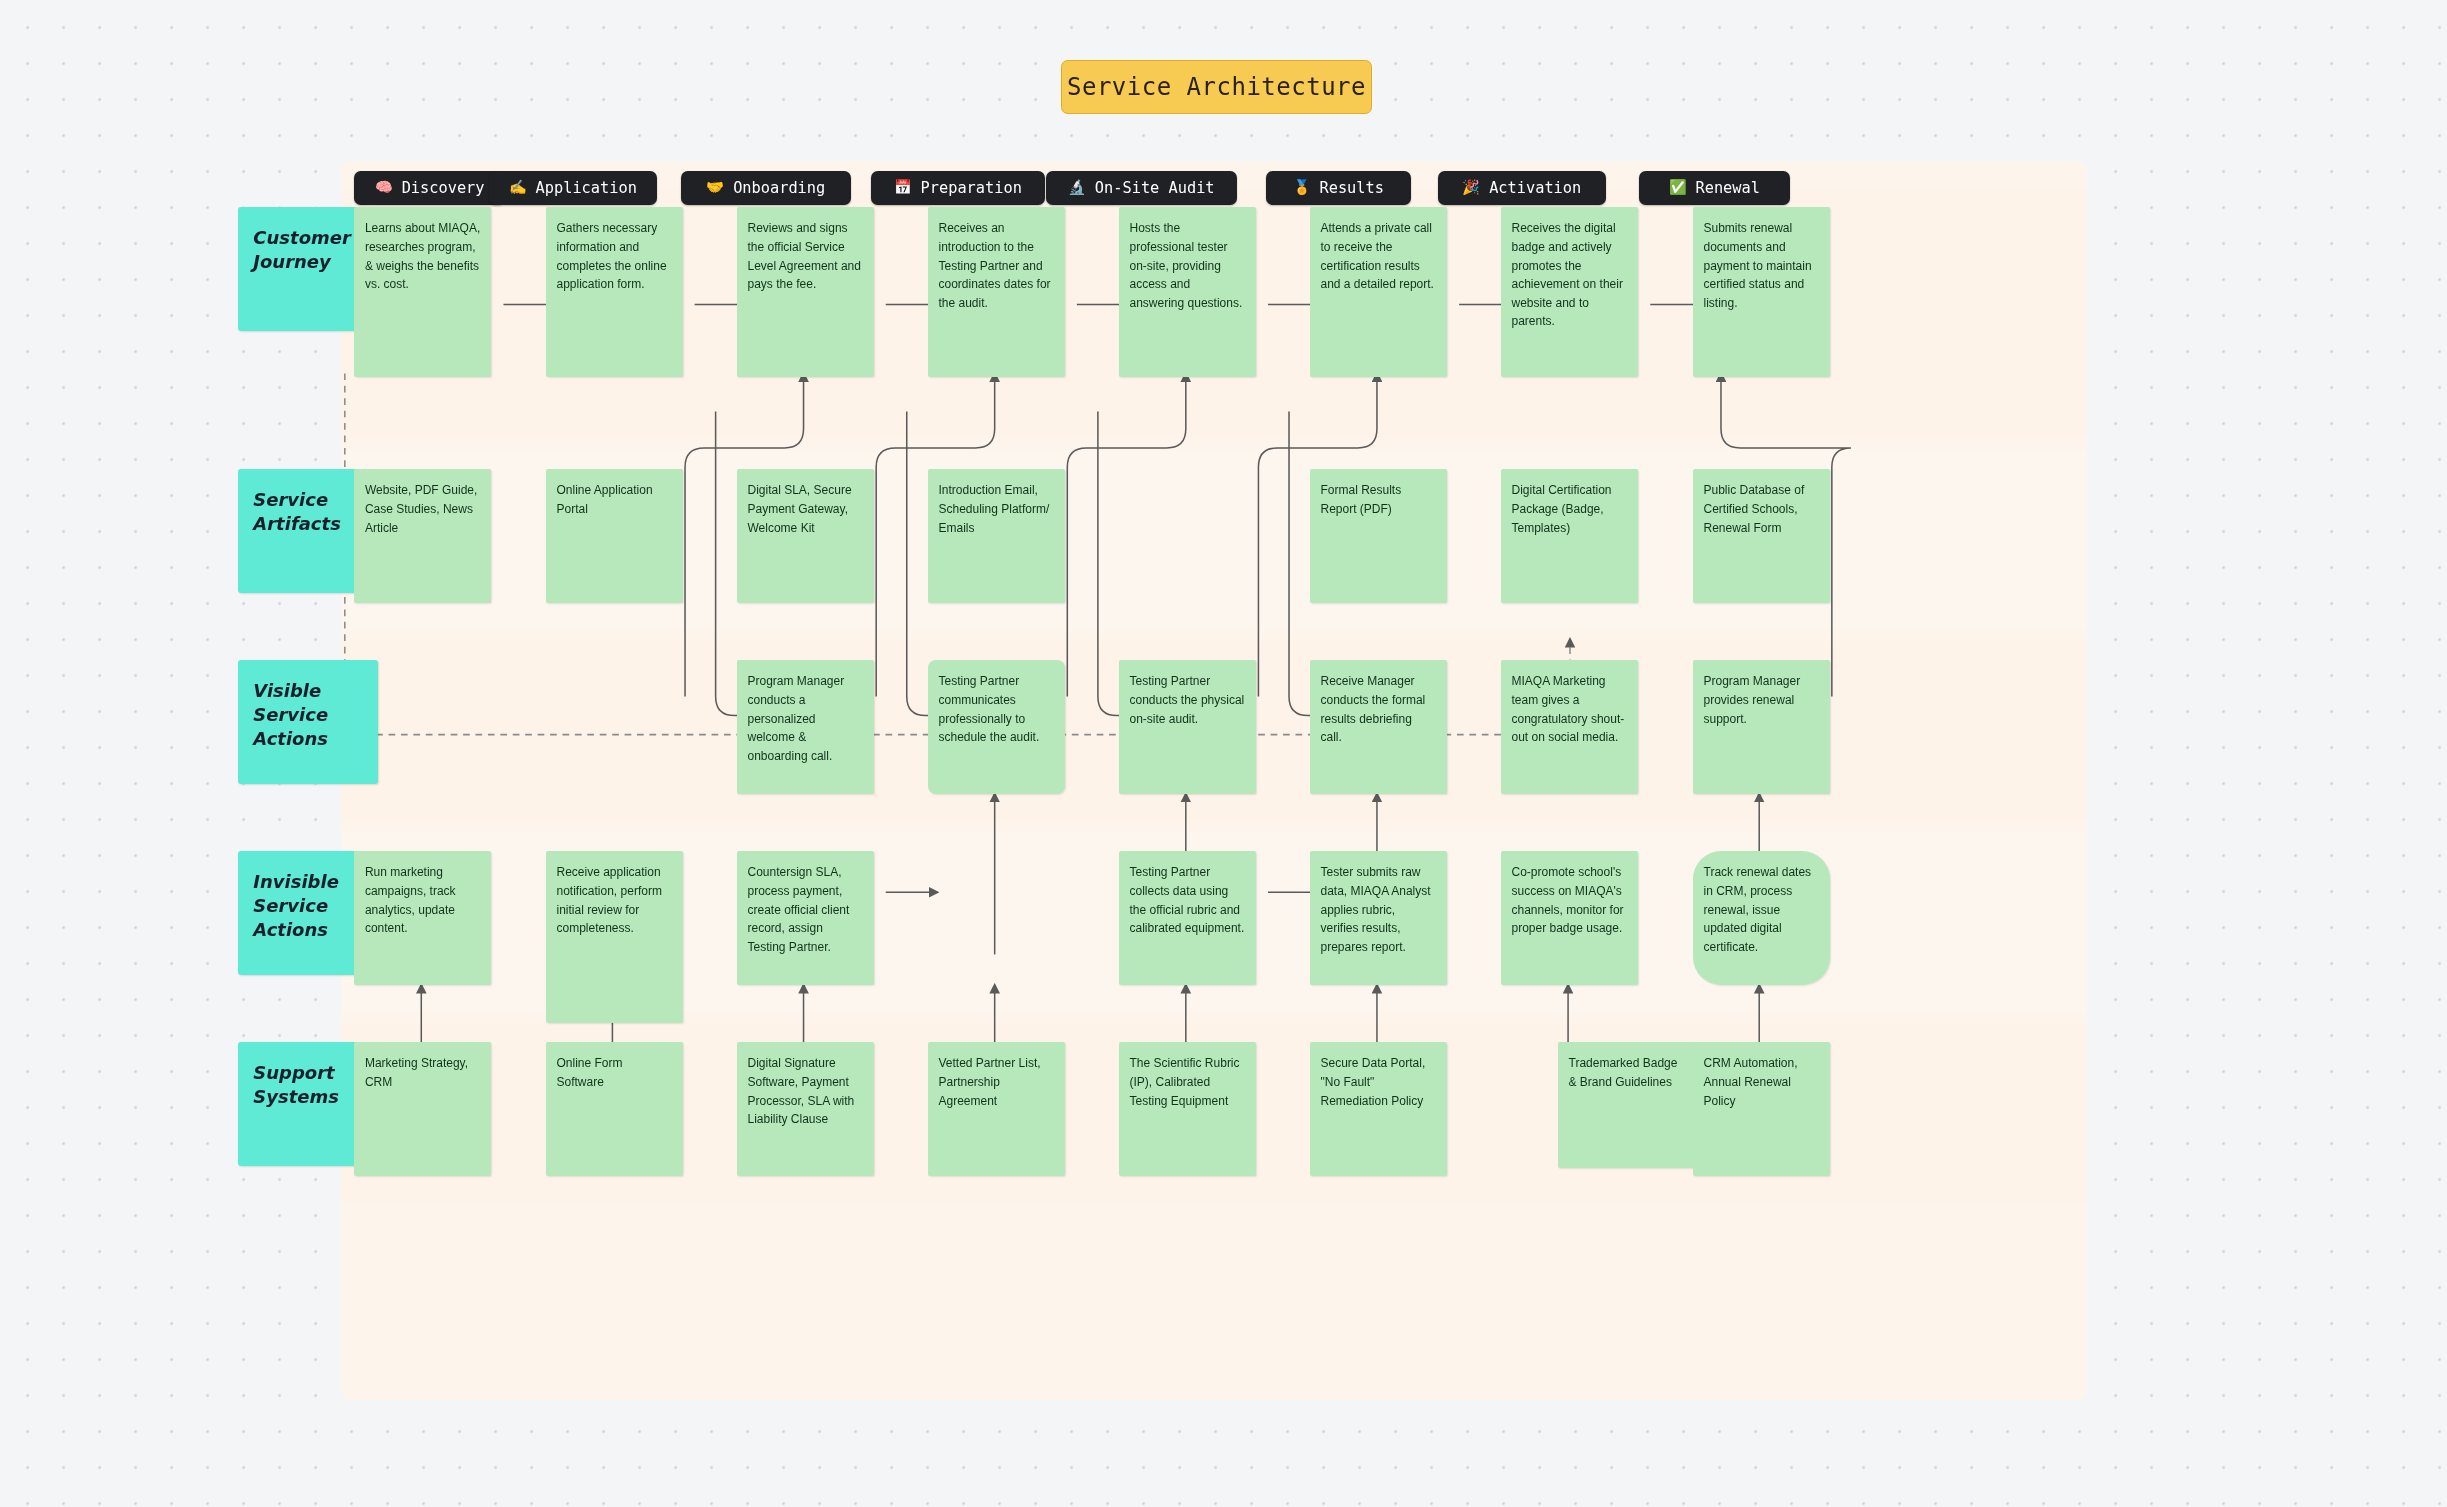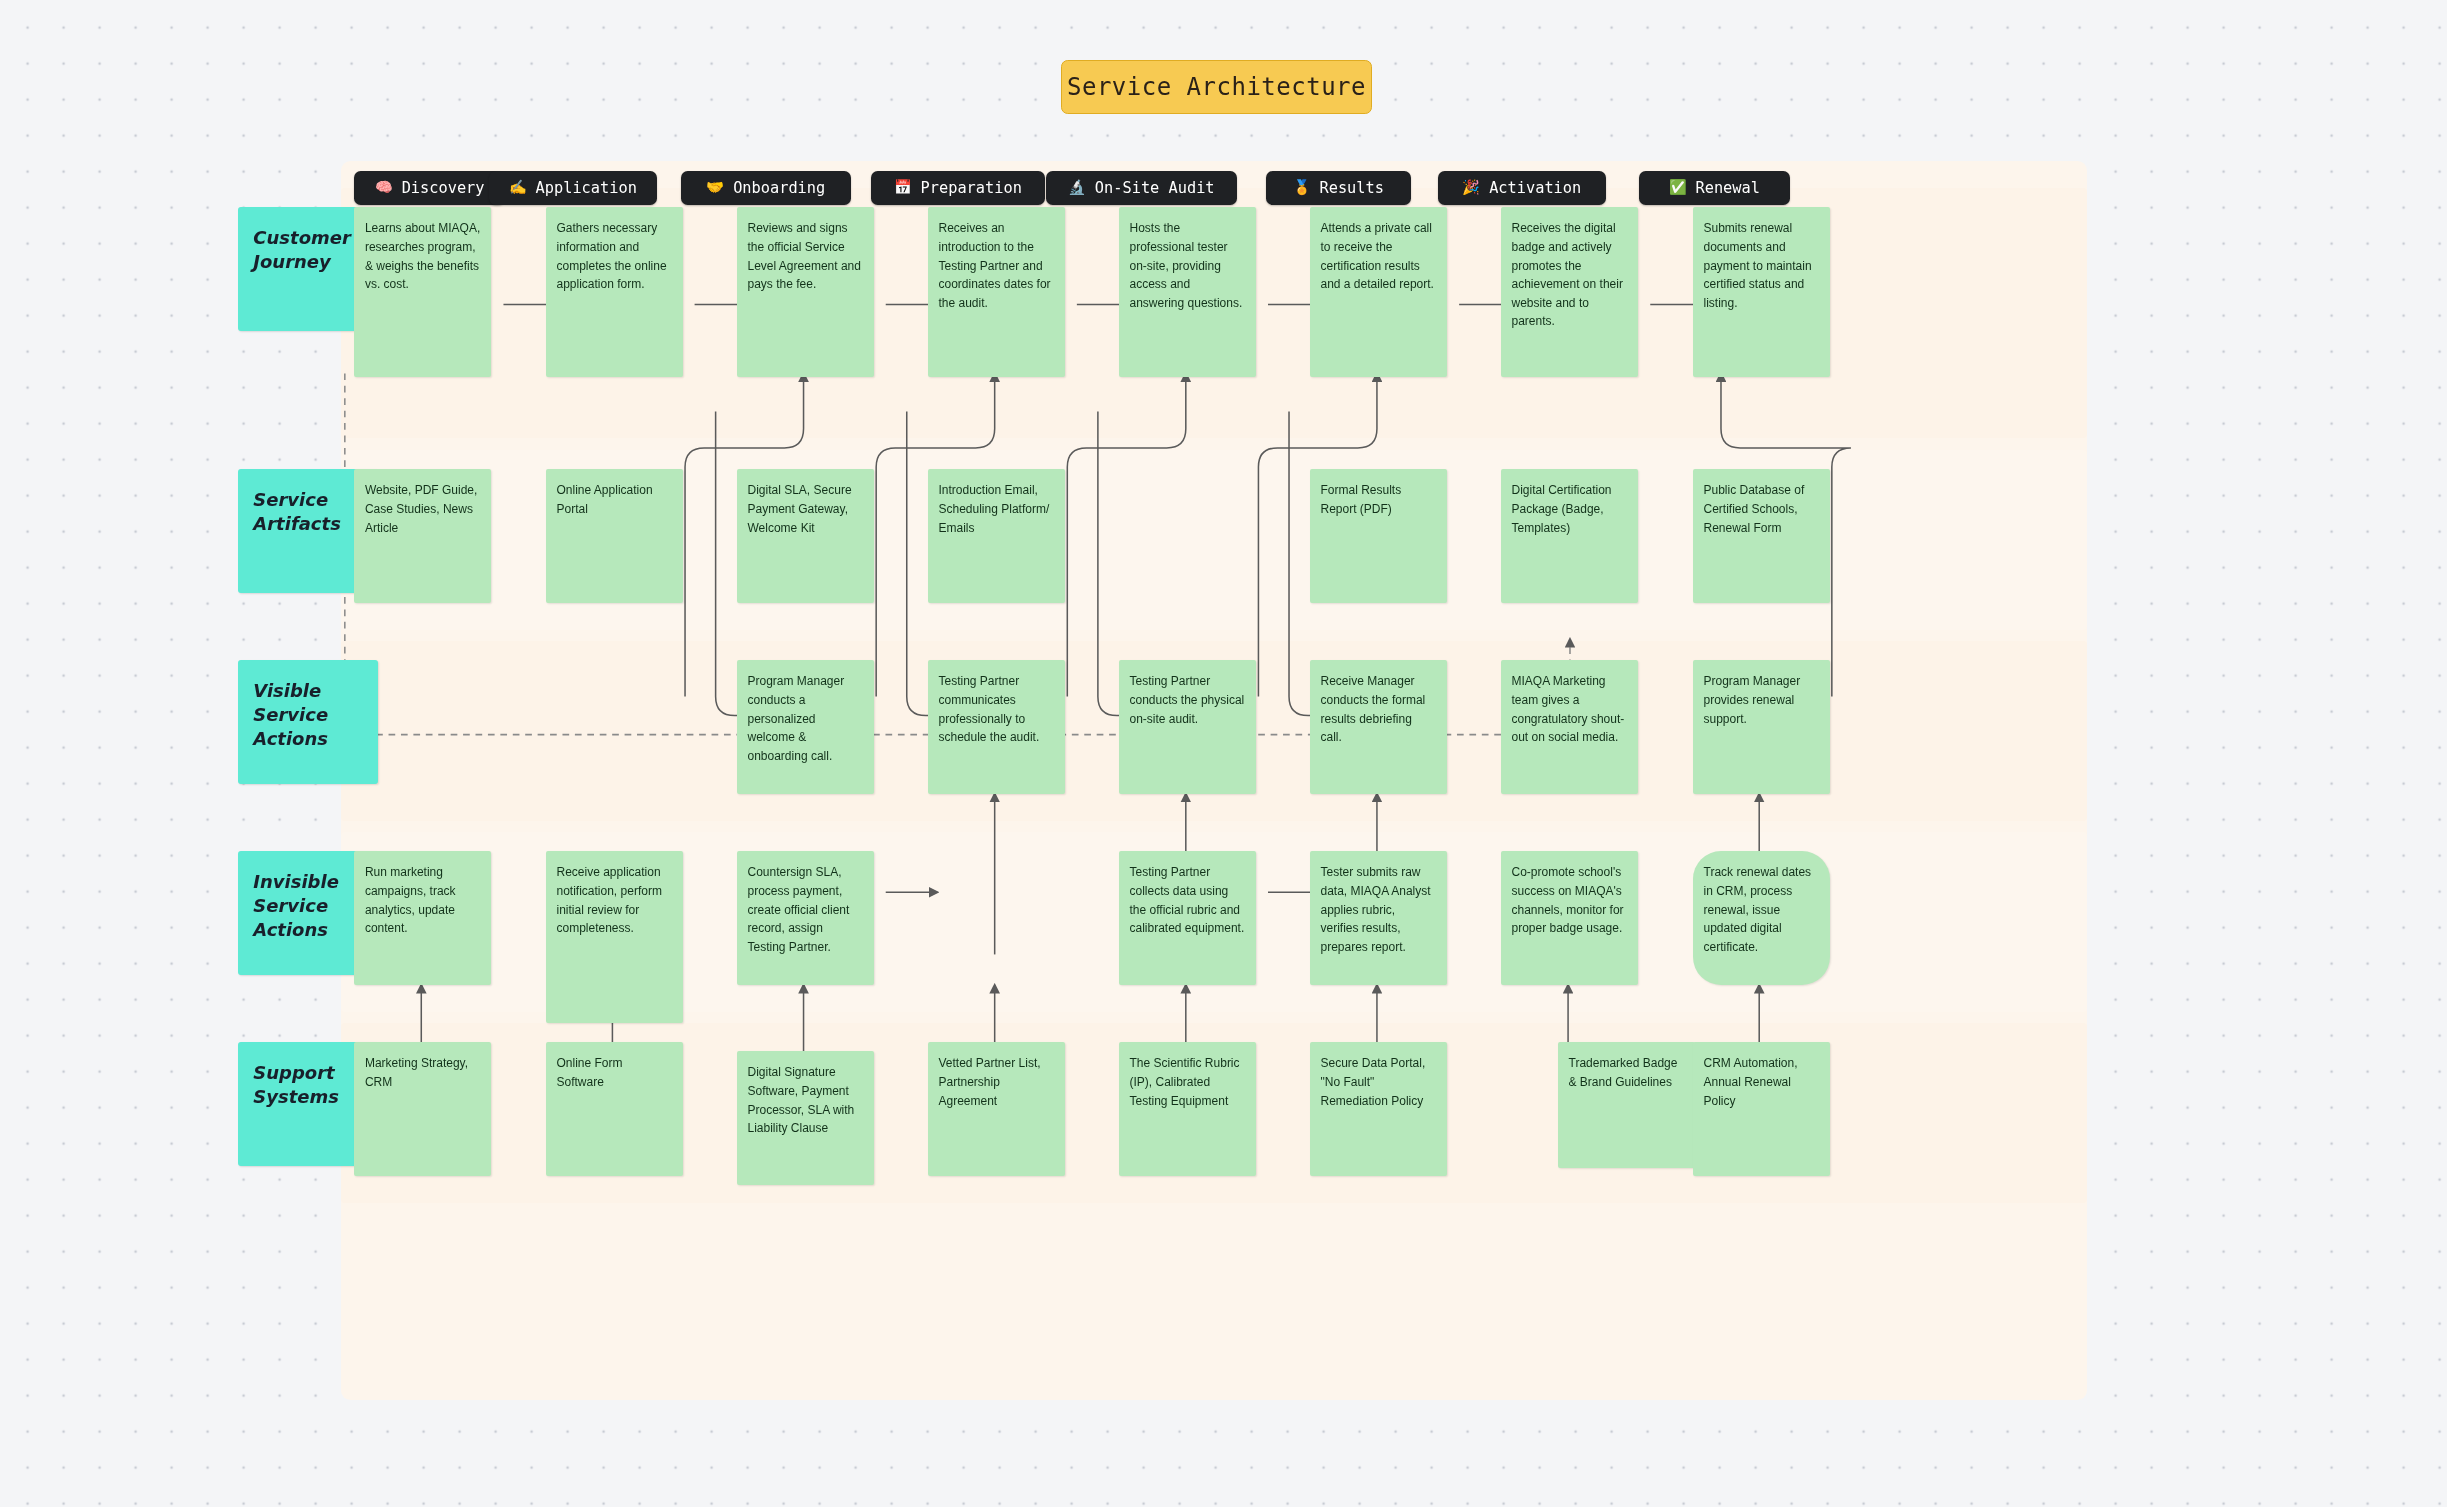--- a/index.html
+++ b/index.html
@@ -235,21 +235,21 @@
     <div class="cell" style="left: 587px; top: 308px; height: 134px;">Introduction Email, Scheduling Platform/ Emails</div>
     <div class="cell" style="left: 969px; top: 308px; height: 134px;">Formal Results Report (PDF)</div>
     <div class="cell" style="left: 1160px; top: 308px; height: 134px;">Digital Certification Package (Badge, Templates)</div>
     <div class="cell" style="left: 1352px; top: 308px; height: 134px;">Public Database of Certified Schools, Renewal Form</div>
     <div class="row-label" style="left: -103px; top: 499px; height: 124px;">
       <div>Visible</div>
       <div>Service</div>
       <div>Actions</div>
     </div>
     <div class="cell" style="left: 396px; top: 499px; height: 134px;">Program Manager conducts a personalized welcome &amp; onboarding call.</div>
-    <div class="cell" style="left: 587px; top: 499px; height: 134px;">Testing Partner communicates professionally to schedule the audit.</div>
+    <div class="cell" style="left: 587px; top: 499px; height: 134px; border-radius: 8px;">Testing Partner communicates professionally to schedule the audit.</div>
     <div class="cell" style="left: 778px; top: 499px; height: 134px;">Testing Partner conducts the physical on-site audit.</div>
     <div class="cell" style="left: 969px; top: 499px; height: 134px;">Receive Manager conducts the formal results debriefing call.</div>
     <div class="cell" style="left: 1160px; top: 499px; height: 134px;">MIAQA Marketing team gives a congratulatory shout-out on social media.</div>
     <div class="cell" style="left: 1352px; top: 499px; height: 134px;">Program Manager provides renewal support.</div>
     <div class="row-label" style="left: -103px; top: 690px; height: 124px;">
       <div>Invisible</div>
       <div>Service</div>
       <div>Actions</div>
     </div>
     <div class="cell" style="left: 13.4px; top: 690px; height: 134px;">Run marketing campaigns, track analytics, update content.</div>
@@ -258,20 +258,20 @@
     <div class="cell" style="left: 778px; top: 690px; height: 134px;">Testing Partner collects data using the official rubric and calibrated equipment.</div>
     <div class="cell" style="left: 969px; top: 690px; height: 134px;">Tester submits raw data, MIAQA Analyst applies rubric, verifies results, prepares report.</div>
     <div class="cell" style="left: 1160px; top: 690px; height: 134px;">Co-promote school's success on MIAQA's channels, monitor for proper badge usage.</div>
     <div class="cell" style="left: 1352px; top: 690px; height: 134px; border-radius: 28px;">Track renewal dates in CRM, process renewal, issue updated digital certificate.</div>
     <div class="row-label" style="left: -103px; top: 881px; height: 124px;">
       <div>Support</div>
       <div>Systems</div>
     </div>
     <div class="cell" style="left: 13.4px; top: 881px; height: 134px;">Marketing Strategy, CRM</div>
     <div class="cell" style="left: 205px; top: 881px; height: 134px;">Online Form Software</div>
-    <div class="cell" style="left: 396px; top: 881px; height: 134px; margin-top: 9px;">Digital Signature Software, Payment Processor, SLA with Liability Clause</div>
+    <div class="cell" style="left: 396px; top: 881px; height: 134px;">Digital Signature Software, Payment Processor, SLA with Liability Clause</div>
     <div class="cell" style="left: 587px; top: 881px; height: 134px;">Vetted Partner List, Partnership Agreement</div>
     <div class="cell" style="left: 778px; top: 881px; height: 134px;">The Scientific Rubric (IP), Calibrated Testing Equipment</div>
     <div class="cell" style="left: 969px; top: 881px; height: 134px;">Secure Data Portal, "No Fault" Remediation Policy</div>
     <div class="cell" style="left: 1217px; top: 881px; height: 126px;">Trademarked Badge &amp; Brand Guidelines</div>
     <div class="cell" style="left: 1352px; top: 881px; height: 134px;">CRM Automation, Annual Renewal Policy</div>
   </div>
 
 
 </body></html>

